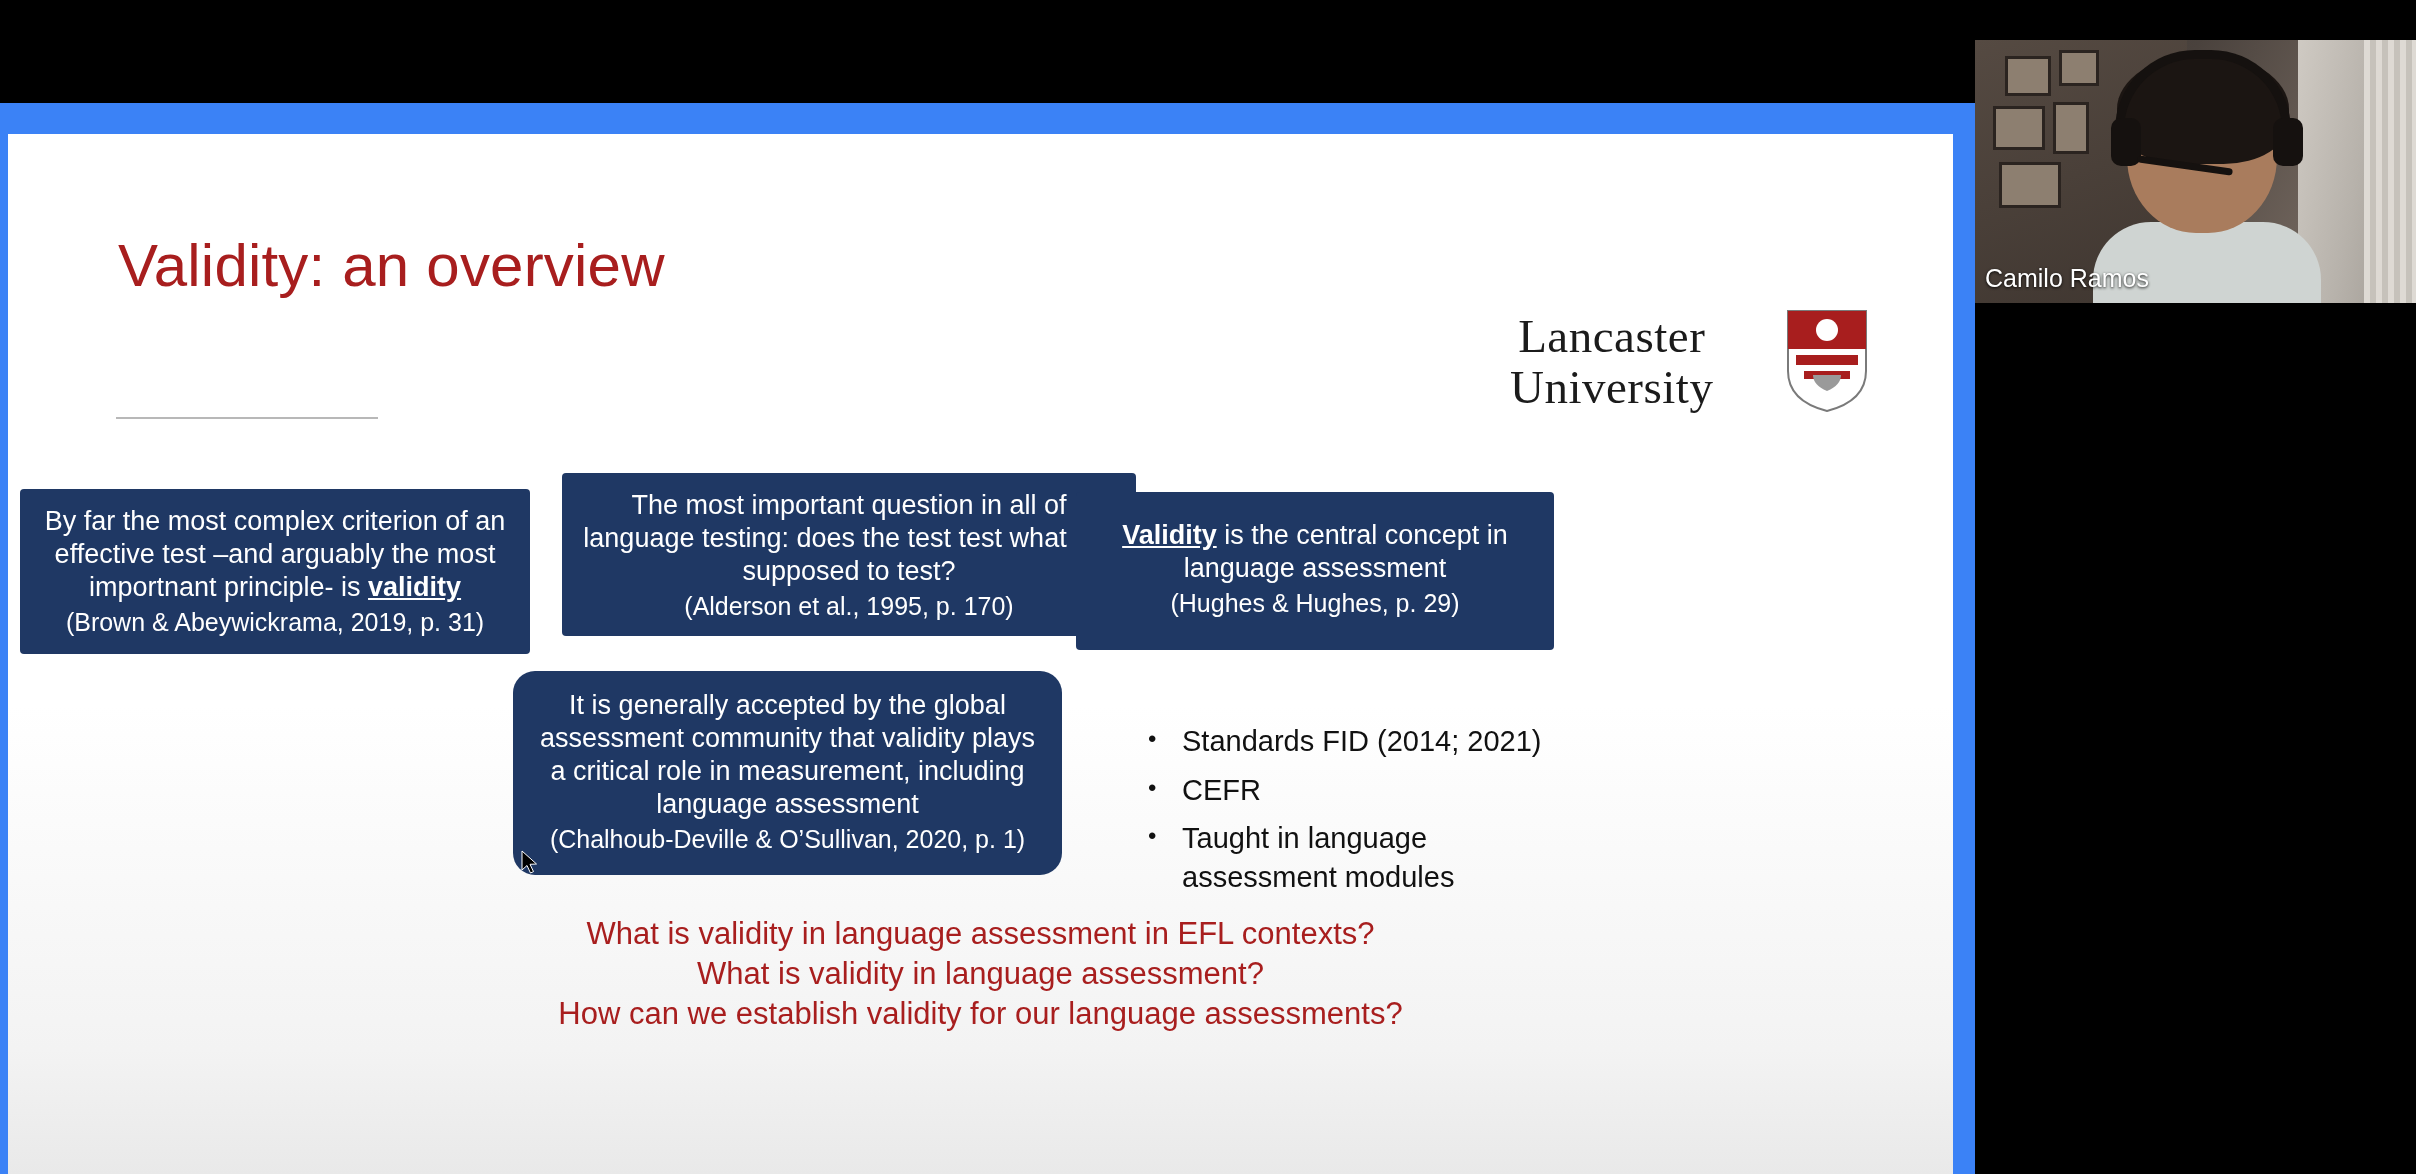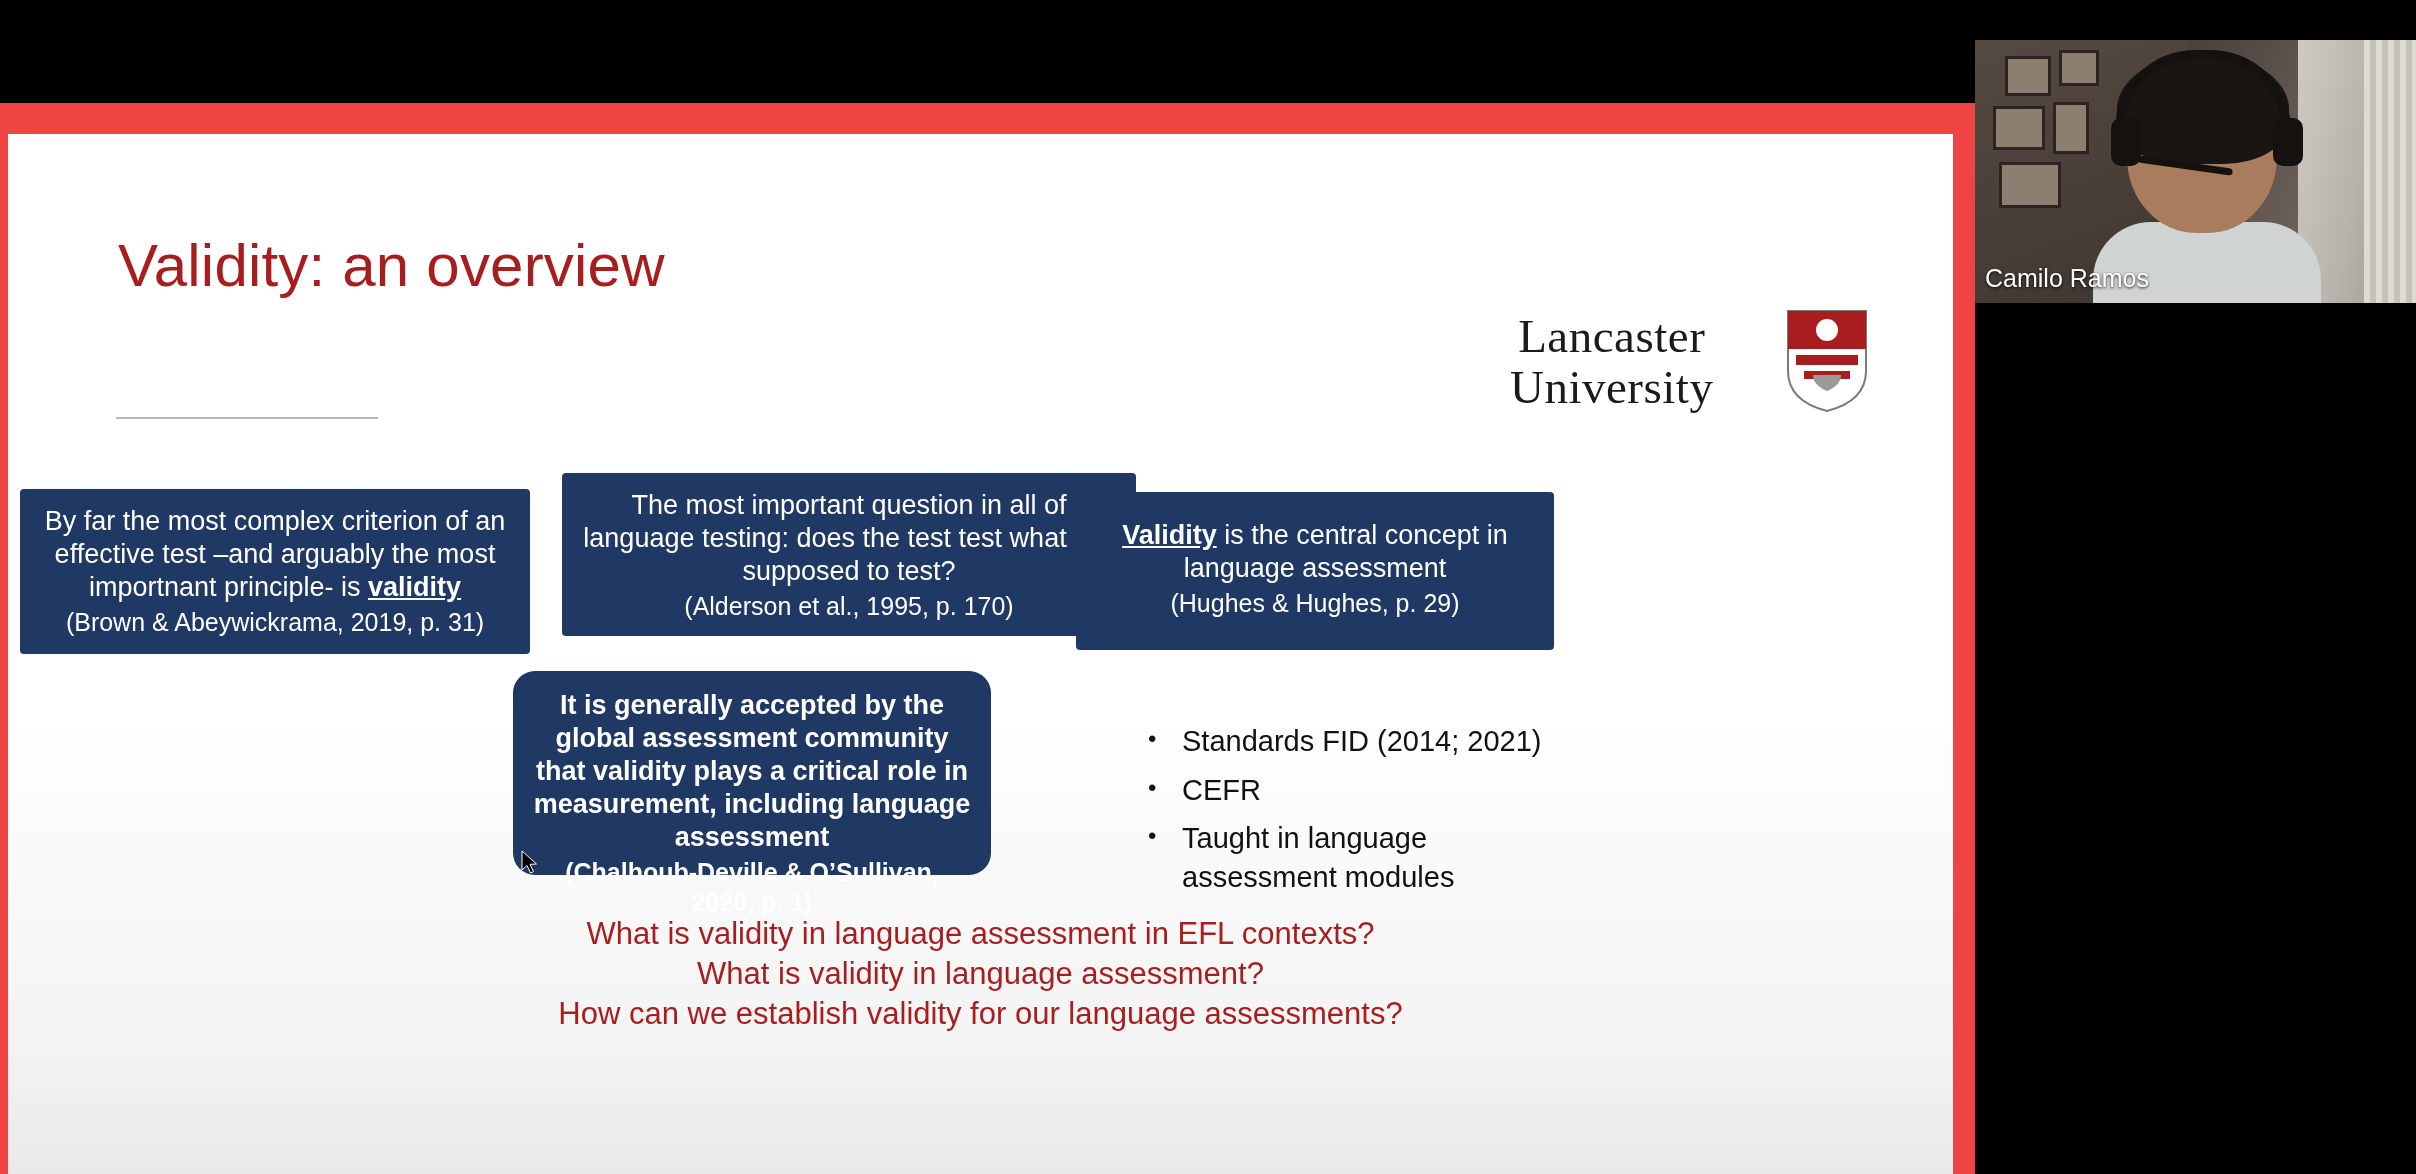--- a/index.html
+++ b/index.html
@@ -19,21 +19,21 @@
     background: #000000;
   }
 
   
   #slide-area {
     position: absolute;
     left: 0;
     top: 103px;
     width: 1975px;
     height: 1071px;
-    background: #ef4444;
+    background: #3b82f6;
   }
 
   #slide {
     position: absolute;
     left: 8px;
     top: 31px;
     width: 1945px;
     height: 1040px;
     background: linear-gradient(to bottom, #ffffff 0%, #ffffff 55%, #f3f3f3 88%, #e9e9e9 100%);
     overflow: hidden;
@@ -126,26 +126,25 @@
     left: 1068px;
     top: 358px;
     width: 478px;
     height: 158px;
     padding: 27px 16px 0 16px;
     font-size: 27px;
   }
   #box-chalhoub {
     left: 505px;
     top: 537px;
-    width: 478px;
+    width: 549px;
     height: 204px;
     padding: 18px 18px 16px 18px;
     font-size: 27px;
     border-radius: 22px;
-    font-weight: bold;
   }
 
   
   .bullets {
     position: absolute;
     left: 1140px;
     top: 588px;
     width: 430px;
     font-size: 29px;
     color: #111111;

